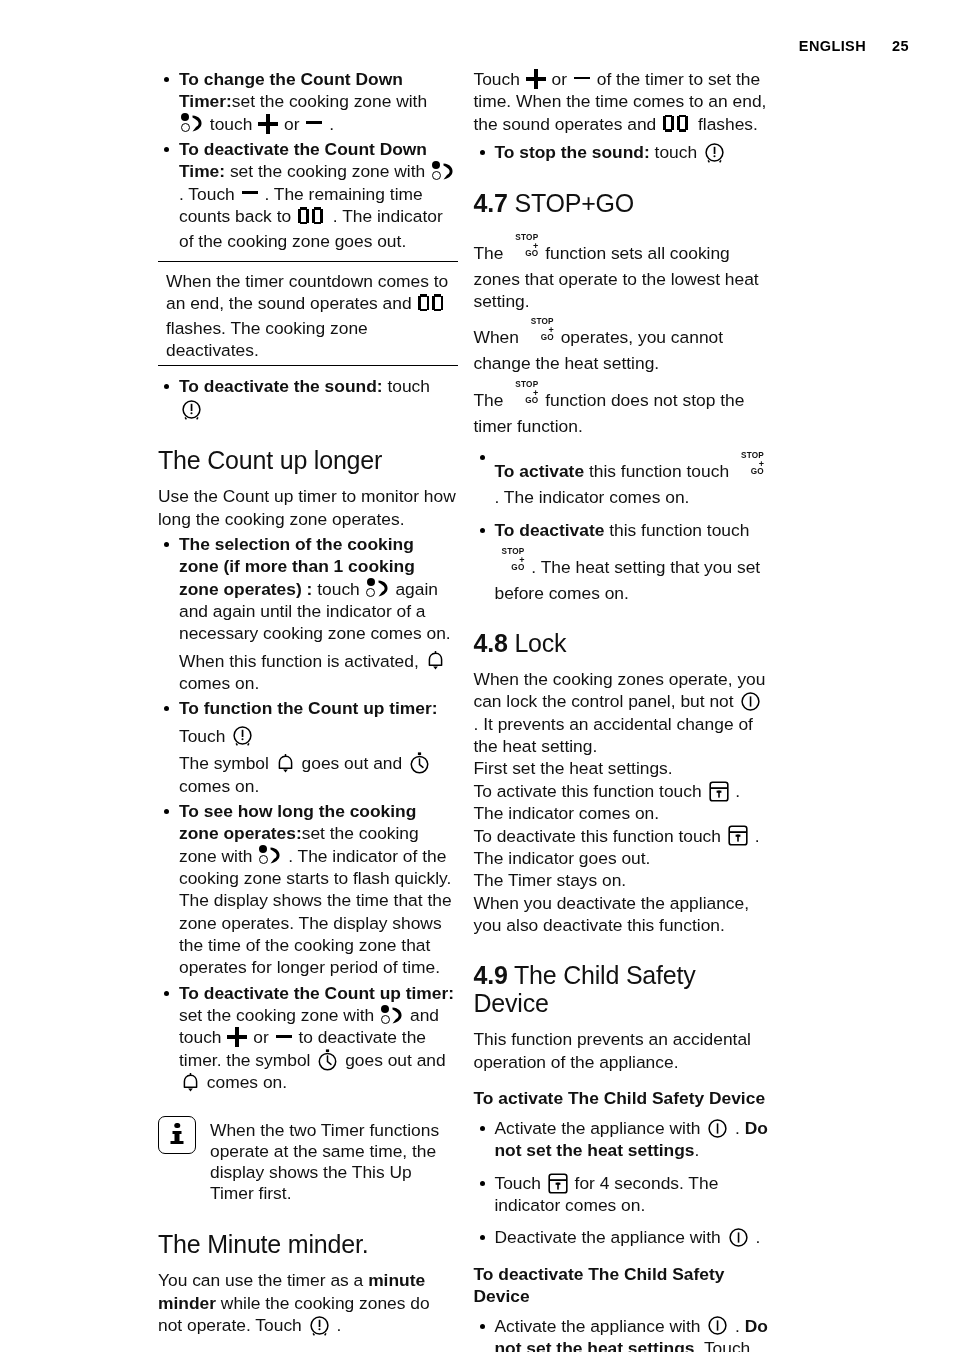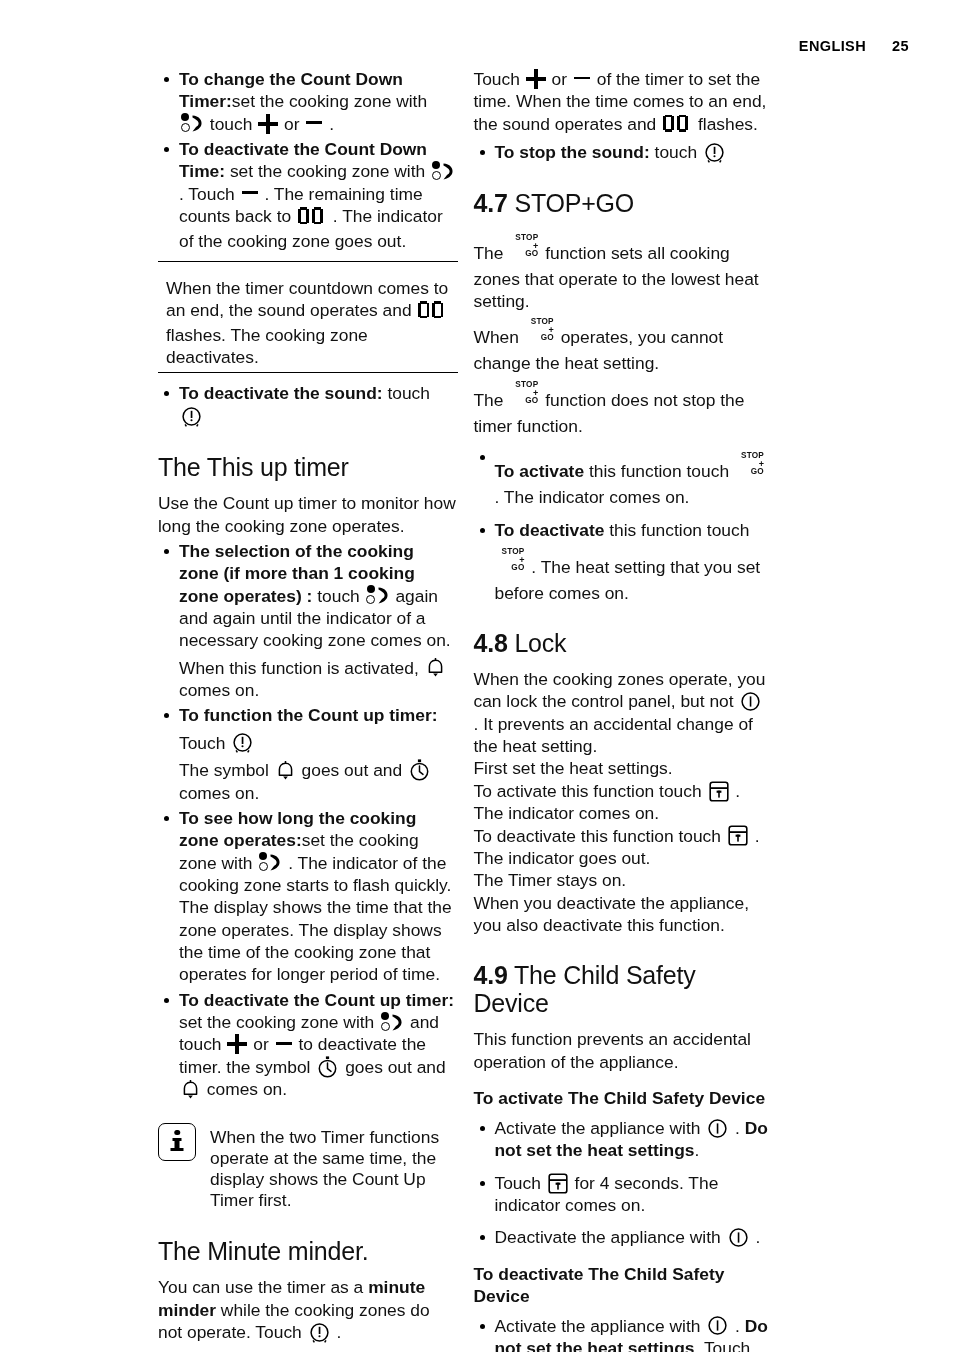--- a/index.html
+++ b/index.html
@@ -103,21 +103,21 @@
   ul.bl li .sub {
     display: block;
     margin-top: 5px;
   }
   ul.bl li .sub-tight { display: block; }
 
   
   .rulebox {
     border-top: 1.6px solid #000;
     border-bottom: 1.6px solid #000;
-    padding: 15px 0 4px 8px;
+    padding: 8px 0 4px 8px;
     margin: 9px 0 9px 0;
   }
 
   
   .callout {
     display: flex;
     align-items: flex-start;
     gap: 14px;
     margin-top: 22px;
   }
@@ -355,21 +355,21 @@
               <circle cx="10.5" cy="10.5" r="8.4" fill="none" stroke="#000" stroke-width="1.5"></circle>
               <rect x="9.7" y="4.8" width="1.7" height="7.2" fill="#000"></rect>
               <circle cx="10.5" cy="14.2" r="1.05" fill="#000"></circle>
               <rect x="4" y="18.2" width="1.5" height="2.4" fill="#000" transform="rotate(-32 4.7 19.4)"></rect>
               <rect x="15.6" y="18.2" width="1.5" height="2.4" fill="#000" transform="rotate(32 16.3 19.4)"></rect>
             </svg>
         </span>
       </li>
     </ul>
 
-    <h2 class="plain">The This up timer</h2>
+    <h2 class="plain">The Count up longer</h2>
 
     <p class="para">Use the Count up timer to monitor how long the cooking zone operates.</p>
 
     <ul class="bl" style="margin-top:3px;">
 
       <li>
         <b>The selection of the cooking zone (if more than 1 cooking zone operates) :</b>
         <span>touch</span>
         <span class="ico ico-zone">
           <span class="dot"></span><span class="ring"></span>
@@ -472,21 +472,21 @@
       </li>
     </ul>
 
     <div class="callout">
       <span class="ico-info">
         <span class="i-dot"></span>
           <span class="i-serif-t"></span>
           <span class="i-stem"></span>
           <span class="i-serif-b"></span>
       </span>
-      <span class="body">When the two Timer functions operate at the same time, the display shows the Count Up Timer first.</span>
+      <span class="body">When the two Timer functions operate at the same time, the display shows the This Up Timer first.</span>
     </div>
 
     <h2 class="plain">The Minute minder.</h2>
 
     <p class="para">
       <span>You can use the timer as a</span>
       <b>minute minder</b>
       <span>while the cooking zones do not operate. Touch</span>
       <span class="ico ico-timer">
         <svg viewBox="0 0 21 21">

